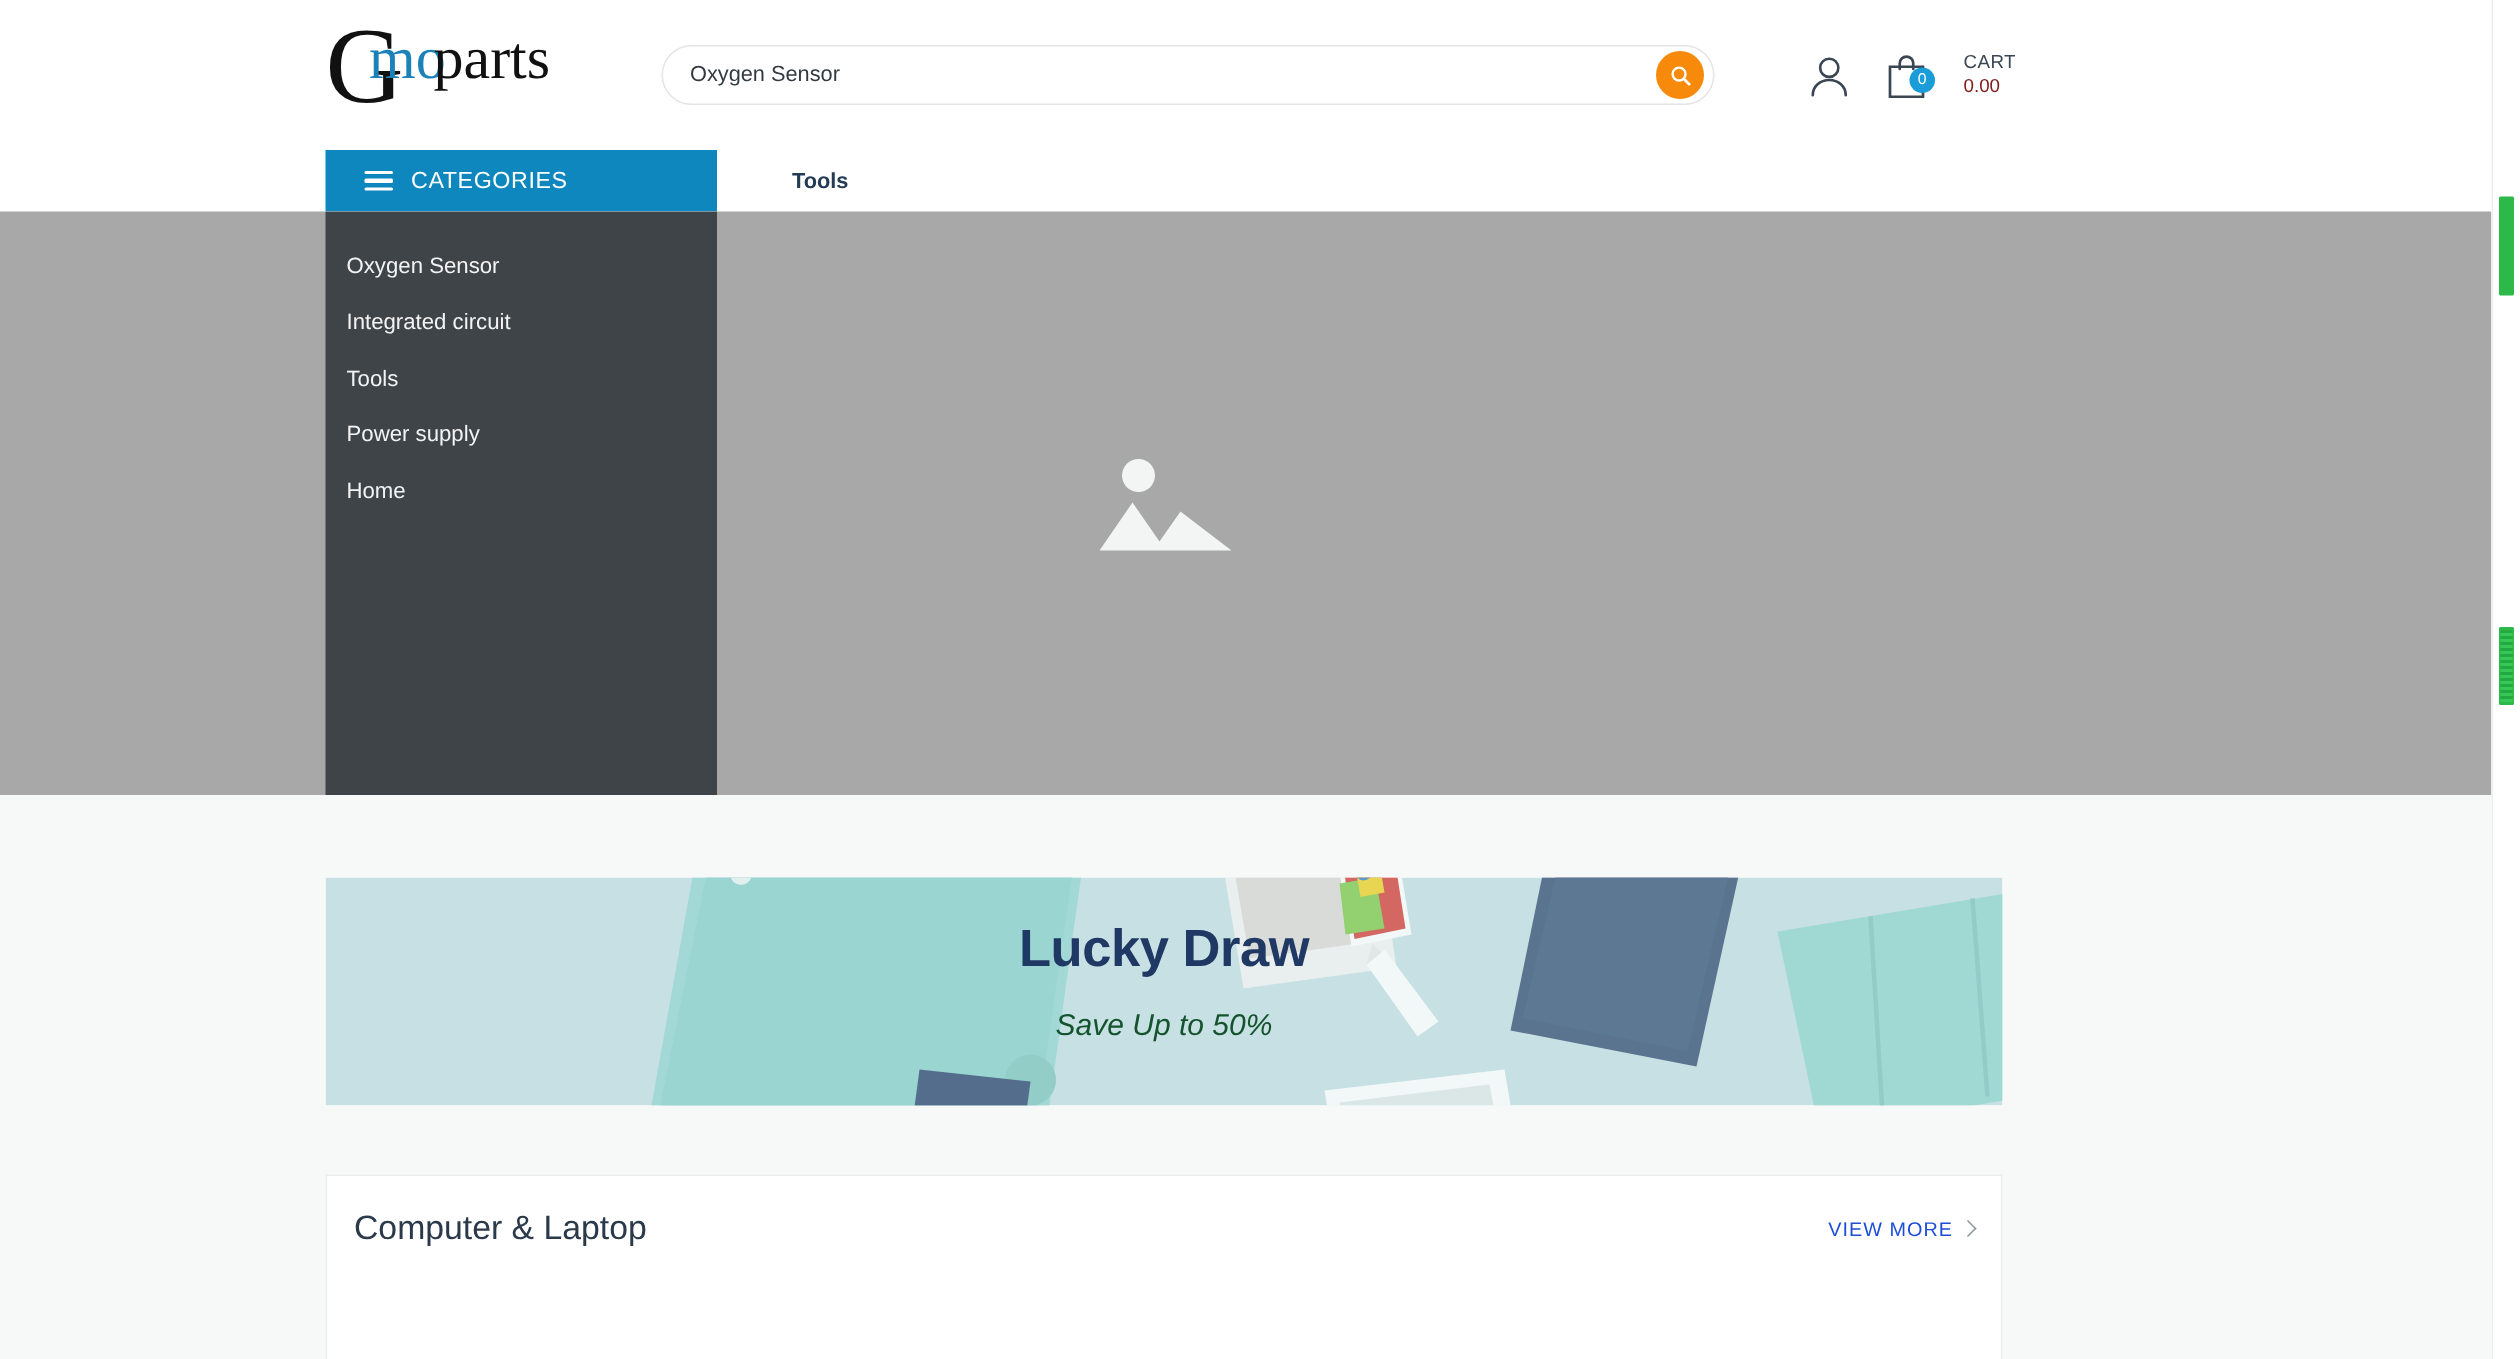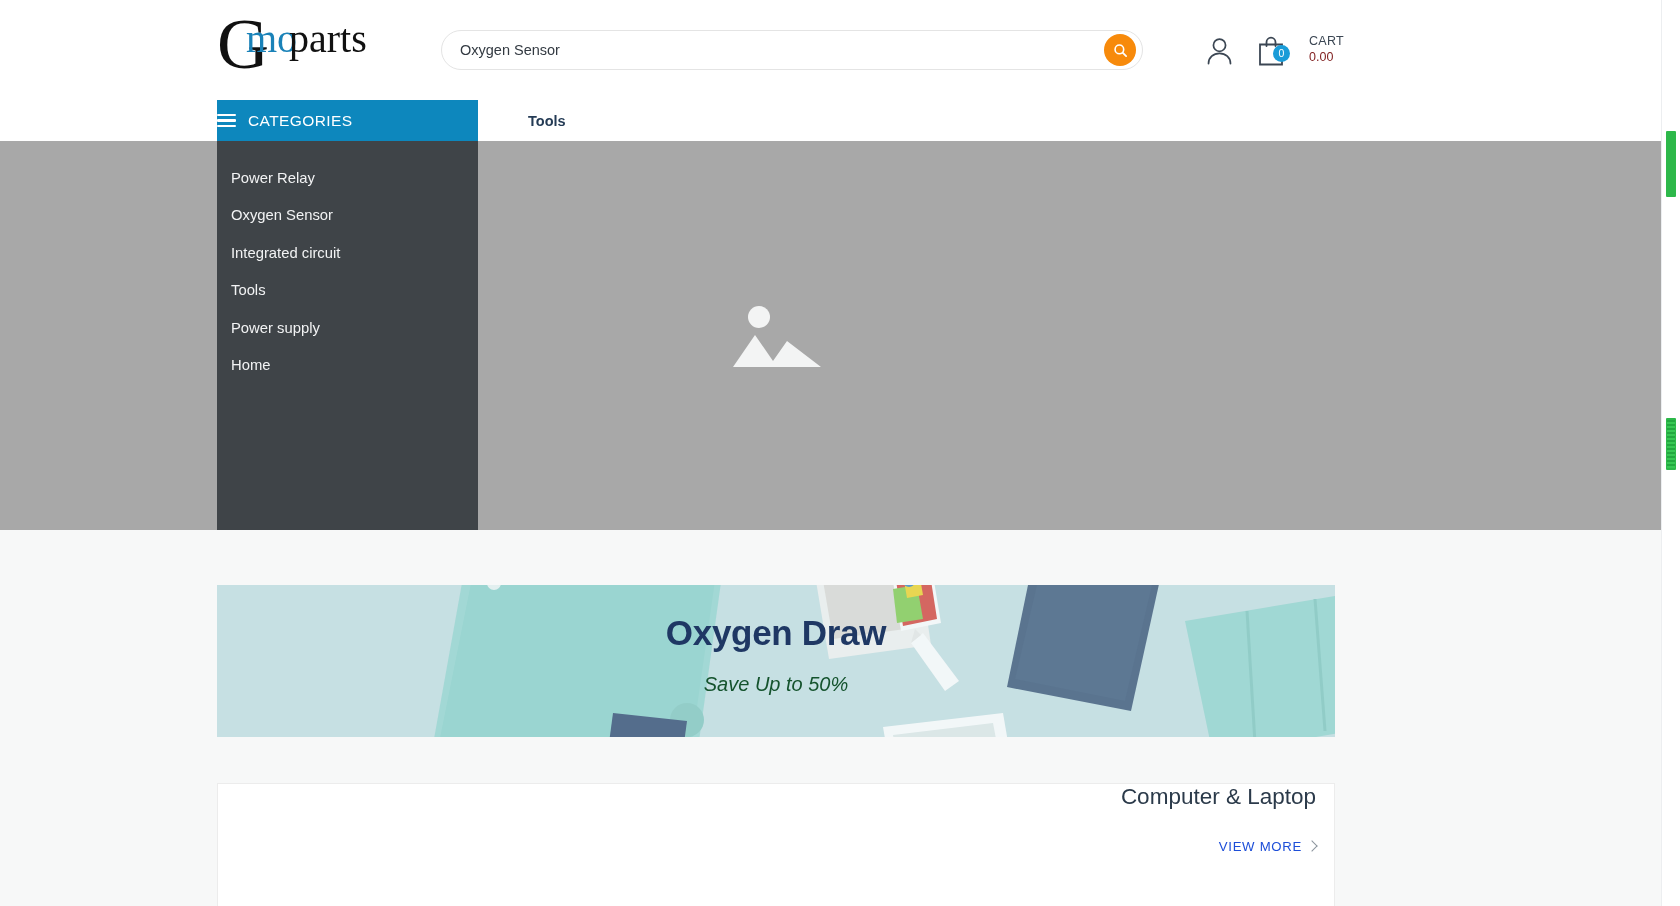--- a/index.html
+++ b/index.html
@@ -128,21 +128,21 @@
     height: 41px;
     background: #ffffff;
   }
   .categories-btn {
     position: absolute;
     left: 217px; top: 0;
     width: 261px; height: 41px;
     background: #0d87bd;
     display: flex;
     align-items: center;
-    padding-left: 0;
+    padding-left: 26px;
     cursor: pointer;
   }
   .hamburger {
     width: 19px;
     display: flex; flex-direction: column; gap: 3px;
     margin-right: 12px;
   }
   .hamburger span {
     display: block; height: 2.3px; background: #fff; border-radius: 1px;
   }
@@ -240,24 +240,23 @@
     position: absolute;
     left: 217px; top: 253px;
     width: 1118px; height: 123px;
     background: #ffffff;
     border: 1px solid #ececec;
     border-bottom: none;
   }
   .section-head {
     height: 70px;
     display: flex;
-    align-items: flex-end;
+    align-items: center;
     justify-content: space-between;
     padding: 0 18px 0 18px;
-    flex-direction: column;
   }
   .section-title {
     font-size: 22.5px;
     color: #2b3a4a;
   }
   .view-more {
     display: flex;
     align-items: center;
     gap: 6px;
     cursor: pointer;
@@ -369,23 +368,20 @@
     <div class="hero">
       <div class="hero-placeholder">
         <svg width="88" height="72" viewBox="0 0 88 72">
           <circle cx="26" cy="16" r="11" fill="#f3f4f4"></circle>
           <path d="M0 66 L22 34 L40 60 L54 40 L88 66 Z" fill="#f3f4f4"></path>
         </svg>
       </div>
 
       <div class="cat-dropdown">
         <div class="cat-item">
-          <span>Power Relay</span>
-        </div>
-        <div class="cat-item">
           <span>Oxygen Sensor</span>
         </div>
         <div class="cat-item">
           <span>Integrated circuit</span>
         </div>
         <div class="cat-item">
           <span>Tools</span>
         </div>
         <div class="cat-item">
           <span>Power supply</span>
@@ -430,21 +426,21 @@
 
           <path d="M666 142 L786 128 L800 210 L680 224 Z" fill="#ffffff"></path>
           <path d="M676 150 L776 138 L788 202 L688 214 Z" fill="#dfe9e8"></path>
           <path d="M688 158 L720 154 L726 190 L694 194 Z" fill="#4fc08d"></path>
 
           <path d="M1250 -20 L1320 -30 L1336 140 L1262 152 Z" fill="#b9c6c9"></path>
 
           <rect width="1118" height="152" fill="#cfe3e6" opacity="0.28"></rect>
         </svg>
         <div class="promo-text">
-          <div class="promo-title">Oxygen Draw</div>
+          <div class="promo-title">Lucky Draw</div>
           <div class="promo-sub">Save Up to 50%</div>
         </div>
       </div>
 
       <div class="section-card">
         <div class="section-head">
           <span class="section-title">Computer &amp; Laptop</span>
           <span class="view-more">
             <span>VIEW MORE</span>
             <i class="chev"></i>

